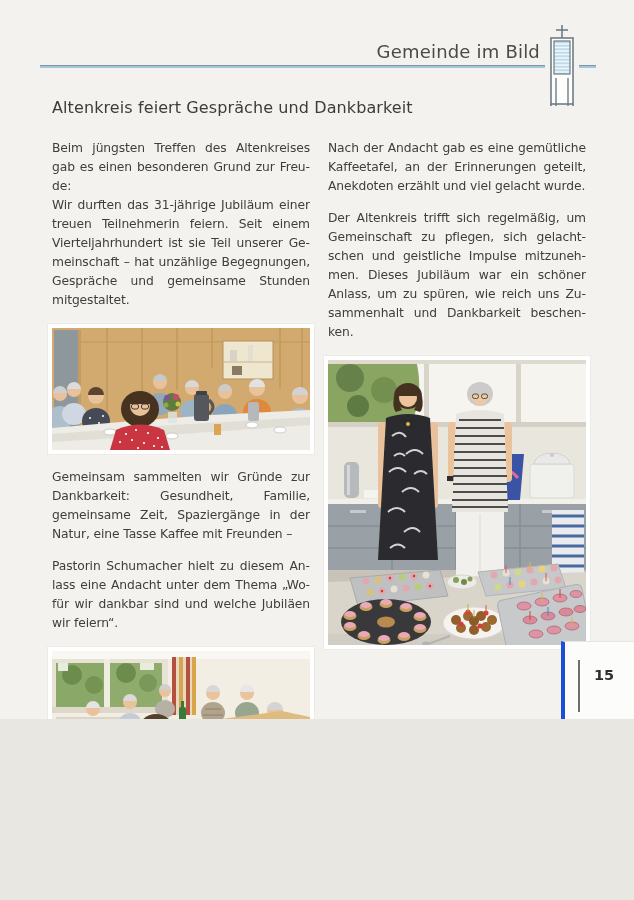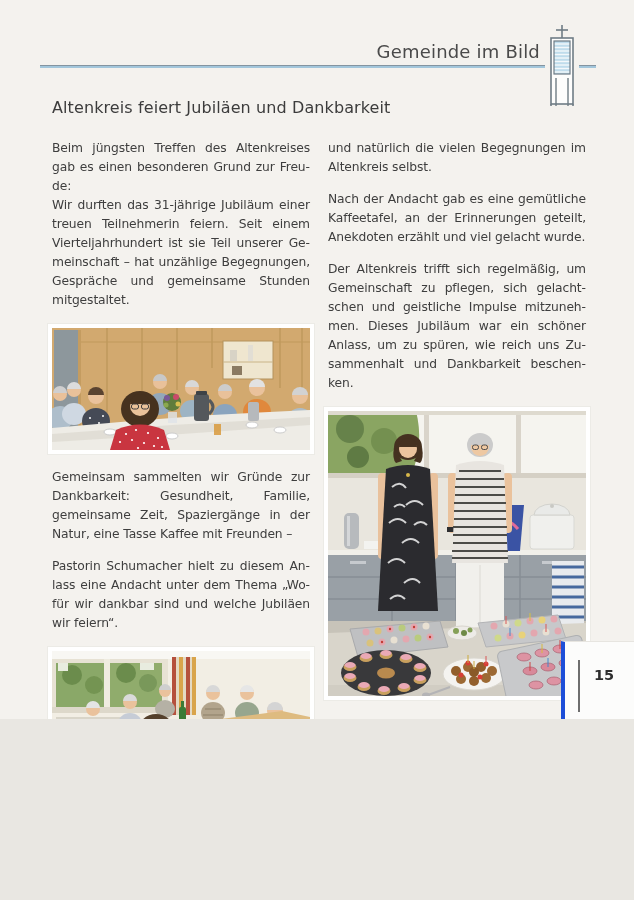--- a/index.html
+++ b/index.html
@@ -84,21 +84,21 @@
         <line x1="8" y1="48" x2="24" y2="48"></line>
       </g>
       <rect x="8" y="17" width="16" height="33" fill="none" stroke="#6f7c85" stroke-width="1.2"></rect>
       <line x1="10" y1="54" x2="10" y2="82" stroke="#6f7c85" stroke-width="1.4"></line>
       <line x1="22" y1="54" x2="22" y2="82" stroke="#6f7c85" stroke-width="1.4"></line>
       <line x1="5" y1="80" x2="5" y2="82" stroke="#6f7c85" stroke-width="1.6"></line>
       <line x1="27" y1="80" x2="27" y2="82" stroke="#6f7c85" stroke-width="1.6"></line>
     </svg>
   </div>
 
-  <div class="article-title">Altenkreis feiert Jubiläen und Dankbarkeit</div>
+  <div class="article-title">Altenkreis feiert Gespräche und Dankbarkeit</div>
 
   <div class="columns">
 
     <div class="col">
       <p class="no-gap">Beim jüngsten Treffen des Altenkreises gab es einen besonderen Grund zur Freu­de:</p>
       <p>Wir durften das 31-jährige Jubiläum einer treuen Teilnehmerin feiern. Seit einem Vierteljahrhundert ist sie Teil unserer Ge­meinschaft – hat unzählige Begegnungen, Gespräche und gemeinsame Stunden mitgestaltet.</p>
 
       <figure class="photo-frame" style="margin-top:0">
         <svg width="258" height="122" viewBox="0 0 258 122">
           <rect width="258" height="122" fill="#d2a96f"></rect>
@@ -340,21 +340,20 @@
                 <circle cx="14" cy="58" r="1.1"></circle>
                 <circle cx="26" cy="54" r="1.1"></circle>
               </g>
             <path d="M-6,26 q6,-3 12,0 l-2,8 q-4,2 -8,0 Z" fill="#f0e9dc"></path>
           </g>
         </svg>
       </figure>
     </div>
 
     <div class="col">
-      <p>und natürlich die vielen Begegnungen im Altenkreis selbst.</p>
       <p>Nach der Andacht gab es eine gemütliche Kaffeetafel, an der Erinnerungen geteilt, Anekdoten erzählt und viel gelacht wurde.</p>
       <p>Der Altenkreis trifft sich regelmäßig, um Gemeinschaft zu pflegen, sich gelacht­schen und geistliche Impulse mitzuneh­men. Dieses Jubiläum war ein schöner Anlass, um zu spüren, wie reich uns Zu­sammenhalt und Dankbarkeit beschen­ken.</p>
 
       <figure class="photo-frame">
         <svg width="258" height="285" viewBox="0 0 258 285">
           <rect width="258" height="285" fill="#eae7df"></rect>
 
           <rect x="0" y="0" width="258" height="62" fill="#f5f4ef"></rect>
           <path d="M0,0 h88 q8,32 -4,62 h-84 Z" fill="#8aa562"></path>
           <circle cx="22" cy="18" r="14" fill="#66824a"></circle>

